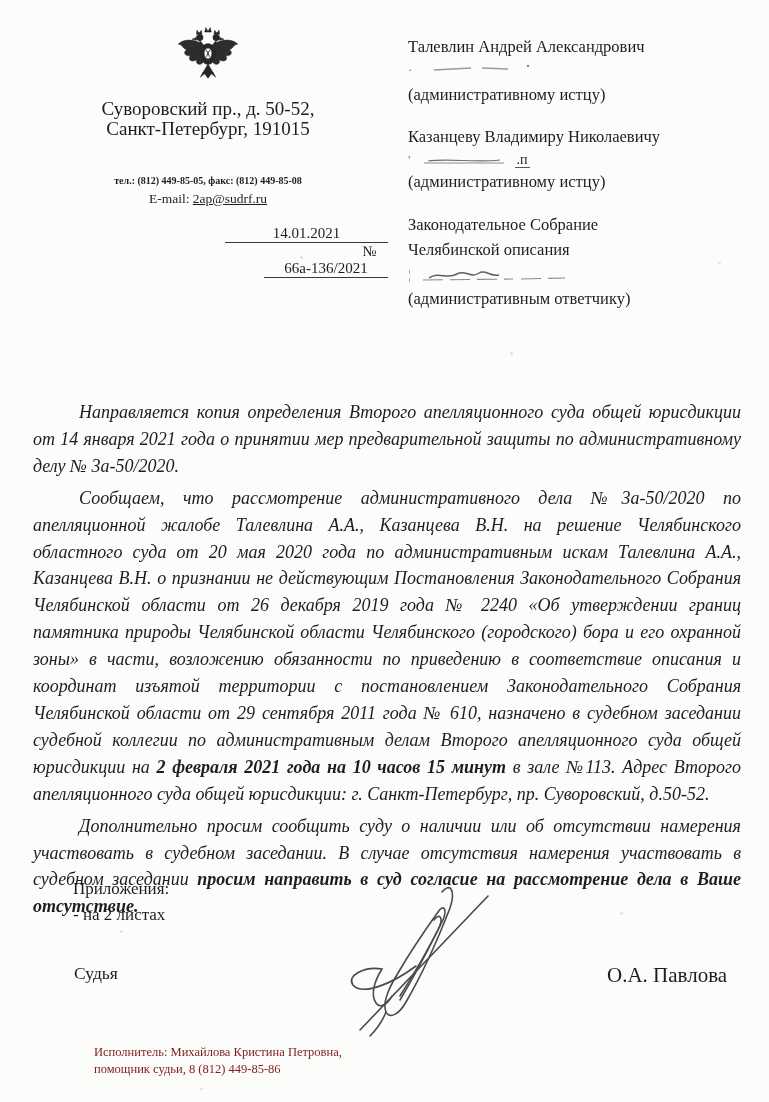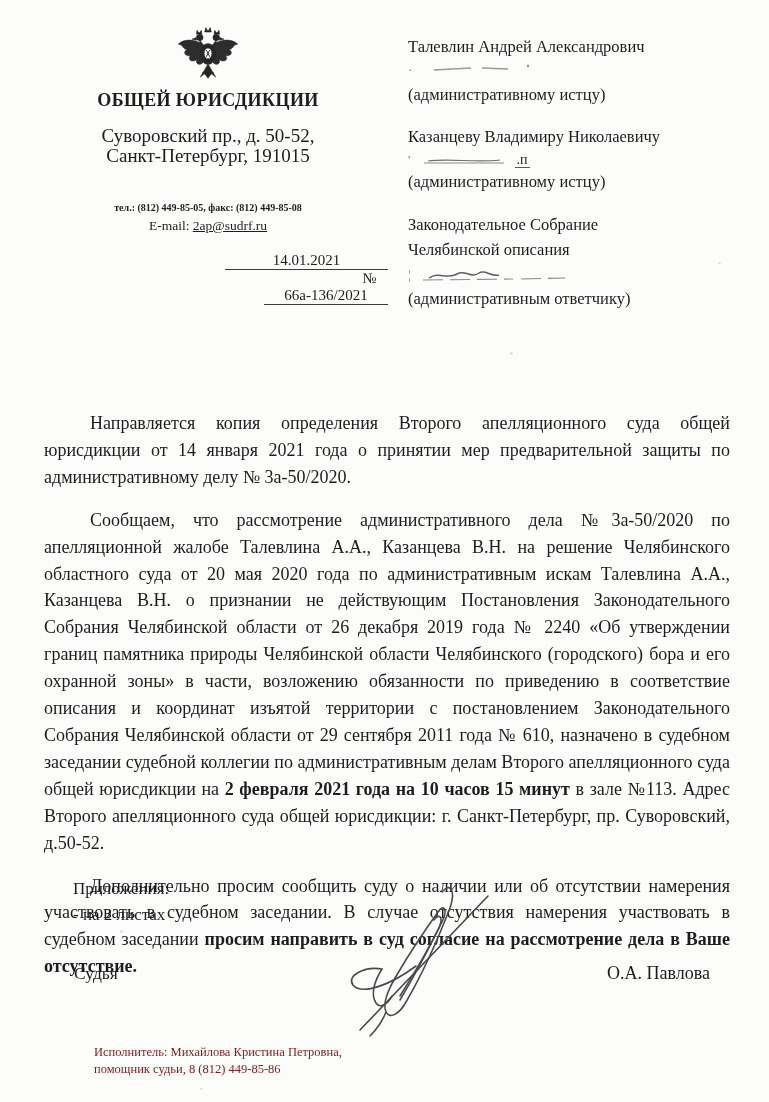--- a/index.html
+++ b/index.html
@@ -23,26 +23,26 @@
   .no-sign{margin:0 12px 0 8px;}
   .lbl{font-size:14px;}
   
   .recipients{position:absolute;left:408px;top:0;width:350px;font-size:16.5px;line-height:22px;}
   .rc{position:absolute;left:0;white-space:nowrap;}
   .tick{color:#777;font-size:13px;}
   .red-tail{font-size:14px;border-bottom:1px solid #555;padding:0 2px;}
   
   .doc-body{position:absolute;left:28px;top:394px;width:718px;
     font-size:18px;line-height:26.9px;text-align:justify;}
-  .doc-body p{margin:16px;text-indent:46px;}
+  .doc-body p{margin:5px;text-indent:46px;font-style:italic;}
   .doc-body b{font-weight:bold;}
   
   .attachments{position:absolute;left:73px;top:876px;font-size:17px;line-height:26px;}
   .sig-label{position:absolute;left:74px;top:963px;font-size:17.5px;}
-  .sig-name{position:absolute;left:607px;top:963px;font-size:18px;}
+  .sig-name{position:absolute;left:607px;top:963px;font-size:21px;}
   .signature{position:absolute;left:330px;top:870px;}
   .footer{position:absolute;left:94px;top:1044px;font-size:12.5px;line-height:17px;color:#7f1d1d;}
   
   .speck{position:absolute;border-radius:50%;background:rgba(60,60,60,.14);}
 </style>
 </head>
 <body>
 
 <div class="page">
 
@@ -67,21 +67,20 @@
 
         <ellipse cx="60" cy="50" rx="14" ry="19"></ellipse>
 
         <ellipse cx="60" cy="49" rx="7" ry="10" fill="#f6f6f4" stroke="#262626"></ellipse>
         <path d="M57,43 L63,55 M63,43 L57,55" stroke="#262626" stroke-width="1.6" fill="none"></path>
 
         <path d="M60,68 L46,92 L54,86 L60,94 L66,86 L74,92 Z"></path>
         <path d="M50,84 L70,84" stroke-width="2" fill="none"></path>
       </g>
     </svg>
-    <div class="court-name">ОБЩЕЙ ЮРИСДИКЦИИ</div>
     <div class="addr">
       <div>Суворовский пр., д. 50-52,</div>
       <div>Санкт-Петербург, 191015</div>
     </div>
     <div class="phone">тел.: (812) 449-85-05, факс: (812) 449-85-08</div>
     <div class="email-line">
       <span>E-mail:</span>
       <span class="email-link">2ap@sudrf.ru</span>
     </div>
 

